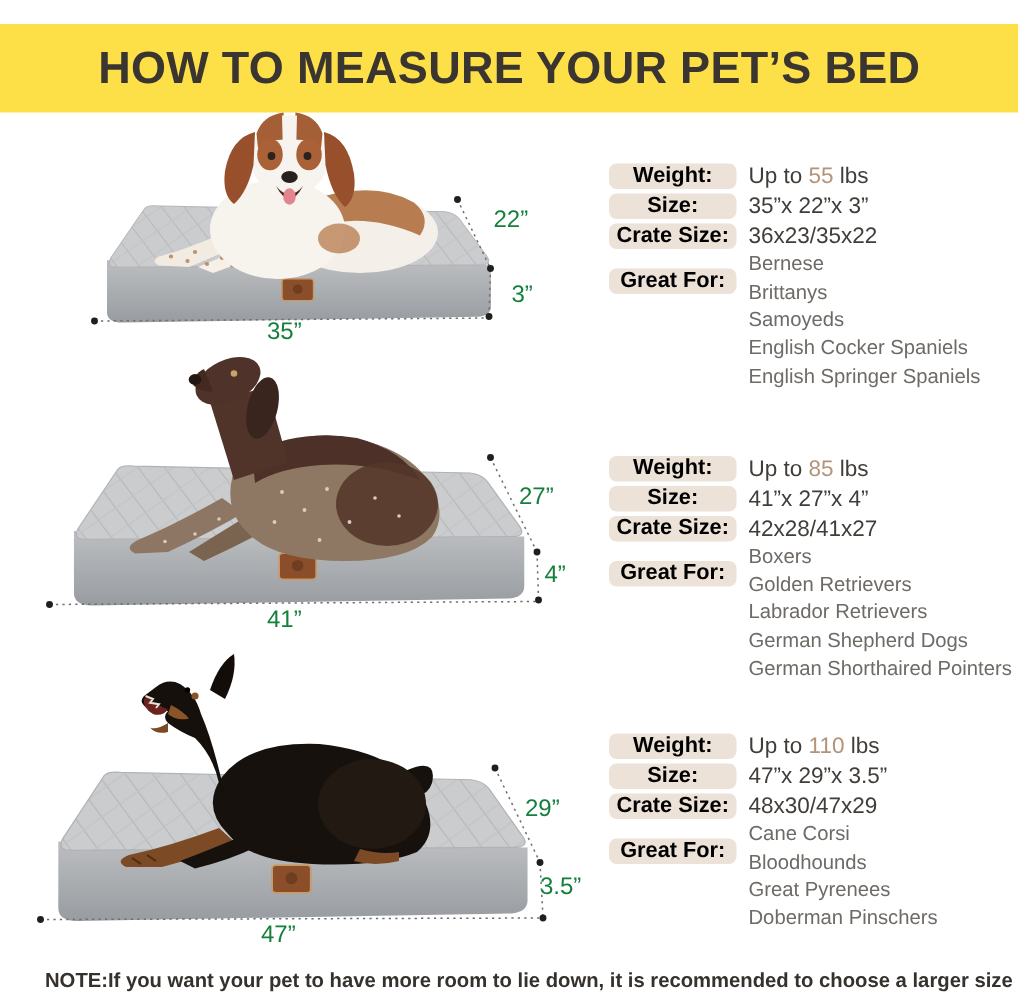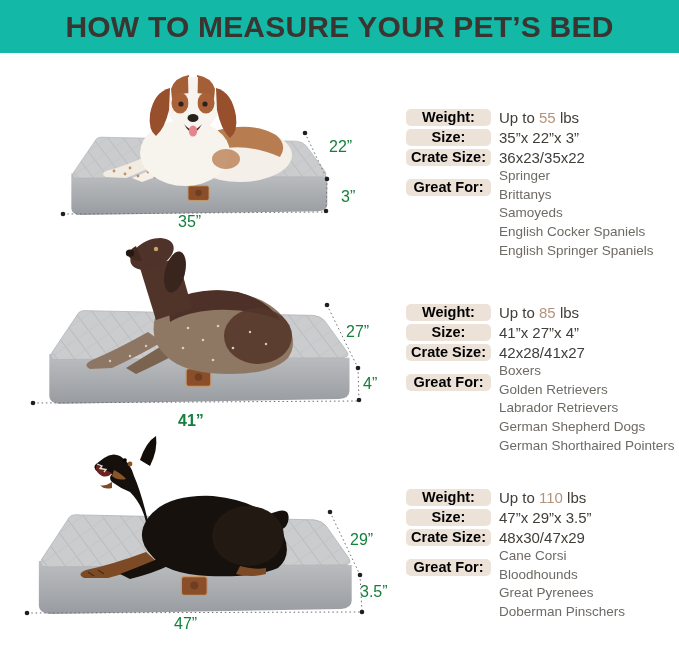--- a/index.html
+++ b/index.html
@@ -1,36 +1,36 @@
 <!DOCTYPE html>
 <html><head>
 <meta charset="utf-8">
 <style>
   html,body{margin:0;padding:0;background:#ffffff;}
   .canvas{position:relative;width:679px;height:668px;background:#ffffff;overflow:hidden;
           font-family:"Liberation Sans",sans-serif;}
 
   
-  .header{position:absolute;left:0;top:0;width:679px;height:53px;background:#14b8a6;
+  .header{position:absolute;left:0;top:16px;width:679px;height:59px;background:#fde047;
           display:flex;align-items:center;justify-content:center;}
   .title{margin:0;font-size:30px;font-weight:800;color:#3a3531;letter-spacing:.2px;white-space:nowrap;}
 
   
   .section{position:absolute;}
   .s1{left:30px;top:65px;width:350px;height:165px;}
   .s2{left:18px;top:228px;width:372px;height:196px;}
   .s3{left:8px;top:418px;width:392px;height:230px;}
   .bedscene{position:absolute;left:0;top:0;width:100%;height:100%;display:block;}
   .dim{position:absolute;font-size:16px;color:#15803d;white-space:nowrap;}
   .s1 .dim-depth{left:299px;top:73px;}
   .s1 .dim-height{left:311px;top:123px;}
   .s1 .dim-width{left:148px;top:148px;}
   .s2 .dim-depth{left:328px;top:95px;}
   .s2 .dim-height{left:345px;top:147px;}
-  .s2 .dim-width{left:160px;top:184px;font-weight:bold;}
+  .s2 .dim-width{left:160px;top:177px;}
   .s3 .dim-depth{left:342px;top:113px;}
   .s3 .dim-height{left:352px;top:165px;}
   .s3 .dim-width{left:166px;top:197px;}
 
   
   .specs{position:absolute;left:406px;width:270px;}
   .sp1{top:107px;} .sp2{top:302px;} .sp3{top:487px;}
   .spec-line{display:flex;align-items:center;height:20px;}
   .pill{flex:none;width:85px;height:17px;line-height:17px;background:#ece2d8;border-radius:5px;
         font-weight:bold;font-size:14.5px;color:#000000;text-align:center;white-space:nowrap;}
@@ -218,21 +218,21 @@
       <span class="pill">Size:</span>
       <span class="val">35”x 22”x 3”</span>
     </div>
     <div class="spec-line">
       <span class="pill">Crate Size:</span>
       <span class="val">36x23/35x22</span>
     </div>
     <div class="spec-line great">
       <span class="pill">Great For:</span>
       <div class="breeds">
-        <div>Springer</div>
+        <div>Bernese</div>
         <div>Brittanys</div>
         <div>Samoyeds</div>
         <div>English Cocker Spaniels</div>
         <div>English Springer Spaniels</div>
       </div>
     </div>
   </div>
 
   <div class="specs sp2">
     <div class="spec-line">
@@ -276,14 +276,15 @@
       <span class="pill">Great For:</span>
       <div class="breeds">
         <div>Cane Corsi</div>
         <div>Bloodhounds</div>
         <div>Great Pyrenees</div>
         <div>Doberman Pinschers</div>
       </div>
     </div>
   </div>
 
+  <p class="note">NOTE:If you want your pet to have more room to lie down, it is recommended to choose a larger size</p>
 
 </div>
 
 </body></html>

